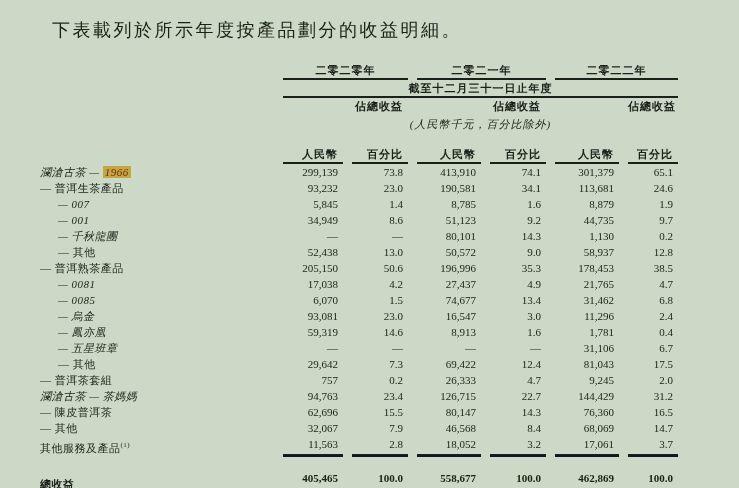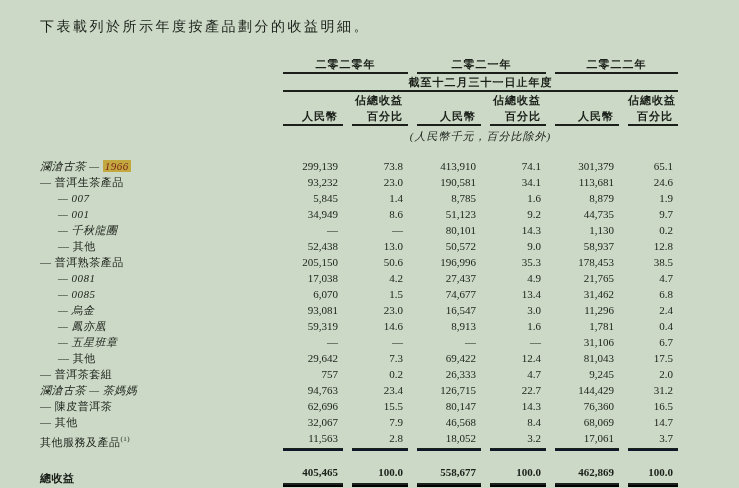--- a/index.html
+++ b/index.html
@@ -2,21 +2,21 @@
 <html><head>
 <meta charset="utf-8">
 <style>
   html,body{margin:0;padding:0;}
   body{
     width:739px;height:488px;overflow:hidden;
     background:#ccd9c6;color:#1b201a;
     font-family:"Liberation Serif","DejaVu Serif",serif;
   }
   .page{padding:16px 0 0 40px;}
-  .title{font-size:14px;letter-spacing:2.5px;margin:2px 0 20px 0;}
+  .title{font-size:18px;letter-spacing:2.5px;margin:2px 0 20px 12px;}
   table{border-collapse:collapse;table-layout:fixed;width:638px;}
   td{padding:0;font-size:11px;line-height:16px;vertical-align:bottom;white-space:nowrap;}
   .c{text-align:center;}
   .hdr{font-weight:bold;letter-spacing:1px;}
   .num{text-align:right;padding-right:5px;}
   .rule2{border-bottom:2px solid #1b201a;}
   .it{font-style:italic;}
   .note{font-style:italic;text-align:center;padding:2px 0 14px 0;letter-spacing:1px;}
   .lbl{letter-spacing:0.5px;}
   .ind{padding-left:18px;}
@@ -76,35 +76,35 @@
         <td></td>
           <td></td>
         <td class="num hdr">佔總收益</td>
         <td></td>
         <td></td>
           <td></td>
         <td class="num hdr">佔總收益</td>
       </tr>
       <tr>
         <td></td>
+        <td colspan="11" class="note">(人民幣千元，百分比除外)</td>
+      </tr>
+      <tr>
+        <td></td>
         <td class="num hdr rule2">人民幣</td>
         <td></td>
         <td class="num hdr rule2">百分比</td>
         <td></td>
         <td class="num hdr rule2">人民幣</td>
         <td></td>
         <td class="num hdr rule2">百分比</td>
         <td></td>
         <td class="num hdr rule2">人民幣</td>
         <td></td>
         <td class="num hdr rule2">百分比</td>
-      </tr>
-      <tr>
-        <td></td>
-        <td colspan="11" class="note">(人民幣千元，百分比除外)</td>
       </tr>
     </thead>
     <tbody id="rows">
         <tr>
           <td class="lbl it"><span>瀾滄古茶 — </span><span class="hl">1966</span></td>
           <td class="num">299,139</td>
           <td></td>
           <td class="num">73.8</td>
           <td></td>
           <td class="num">413,910</td>

